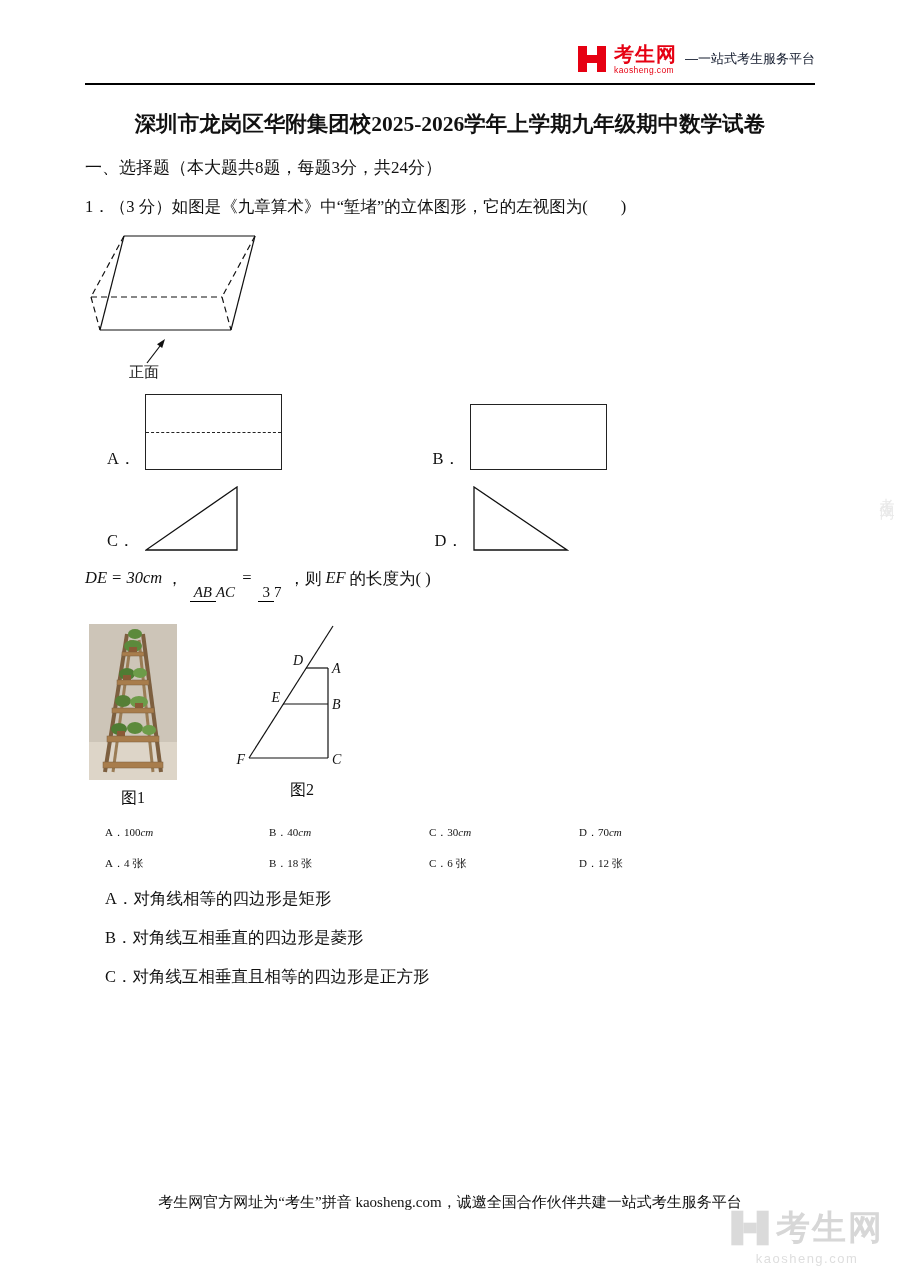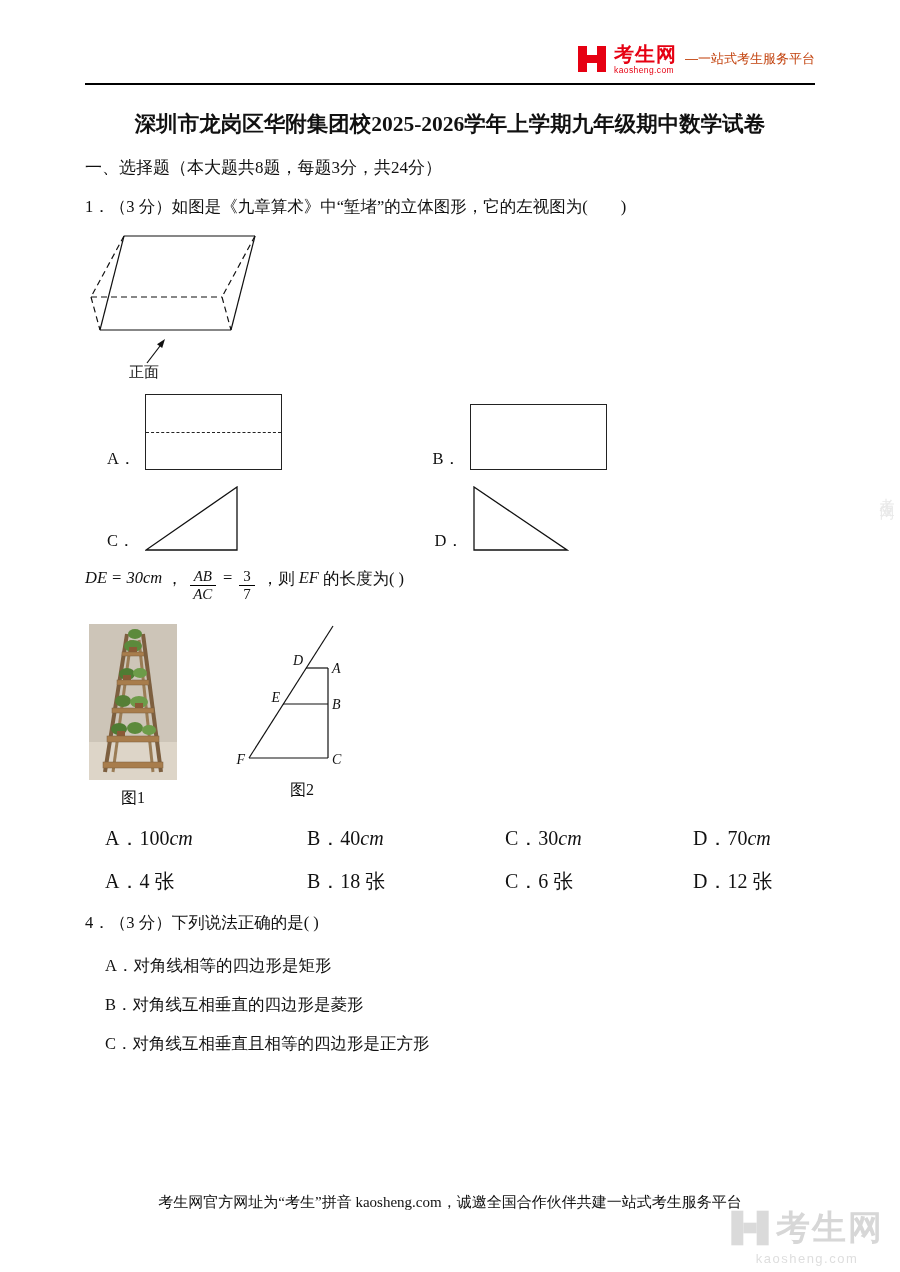--- a/index.html
+++ b/index.html
@@ -9,49 +9,49 @@
     font-family:"Liberation Serif","DejaVu Serif",serif;
   }
   .page { padding:44px 85px 0 85px; }
 
   
   .header { display:flex; justify-content:flex-end; align-items:center; margin-bottom:8px; }
   .logo { display:flex; align-items:center; gap:7px; }
   .logo-col { display:flex; flex-direction:column; line-height:1; gap:2px; }
   .brand { font-family:"Liberation Sans",sans-serif; font-weight:700; font-size:20px; color:#e60012; letter-spacing:1px; }
   .domain { font-family:"Liberation Sans",sans-serif; font-size:8.5px; color:#e60012; letter-spacing:.4px; }
-  .tagline { font-family:"Liberation Sans",sans-serif; font-size:13px; color:#c2410c; margin-left:8px; }
+  .tagline { font-family:"Liberation Sans",sans-serif; font-size:13px; color:#0f172a; margin-left:8px; }
   .rule { border:none; border-top:2px solid #000; margin:2px 0 0; }
 
   .title { text-align:center; font-size:21.5px; font-weight:700; margin:24px 0 10px;font-family:Liberation Serif, serif; }
   .section { font-size:17px; font-weight:400; margin:18px 0 6px; }
   .stem { font-size:16.5px; margin:12px 0 6px; line-height:1.9; }
   .just { text-align:justify; }
 
   
   .prism-wrap { margin:2px 0 0 0; }
   .q1row { display:flex; align-items:flex-end; margin:10px 0 16px 22px; }
   .q1opt { display:flex; align-items:flex-end; gap:10px; }
   .letter { font-size:16.5px; }
   .rectA { width:135px; height:74px; border:1.4px solid #222; position:relative; background:#fff; }
   .rectA .dash { position:absolute; left:0; right:0; top:50%; border-top:1.4px dashed #222; }
   .rectB { width:135px; height:64px; border:1.4px solid #222; background:#fff; }
   .mlB { margin-left:150px; }
   .mlD { margin-left:196px; }
 
   
   .q2line2 { display:flex; gap:4px; height:50px; margin:0 0 2px; font-size:16.5px; }
-  .frac { display:inline-flex; flex-direction:column; align-items:center; line-height:1.15; font-size:15px; margin:0 3px; }
+  .frac { display:inline-flex; flex-direction:row; align-items:center; line-height:1.15; font-size:15px; margin:0 3px; }
   .frac .num { border-bottom:1.2px solid #000; padding:0 4px; }
   .it { font-style:italic; }
   .figrow { display:flex; align-items:flex-start; gap:50px; margin:6px 0 0 4px; }
   .figcol { display:flex; flex-direction:column; align-items:center; gap:8px; }
   .figlabel { font-size:16px; }
 
-  .optrow { display:flex; padding-left:20px; font-size:20px; margin:16px 0 10px;gap:38px; }
+  .optrow { display:flex; padding-left:20px; font-size:11px; margin:16px 0 10px; }
   .optrow .opt:nth-child(1){ width:156px; }
   .optrow .opt:nth-child(2){ width:160px;margin-left:8px; }
   .optrow .opt:nth-child(3){ width:150px; }
 
   .q4opt { font-size:16.5px; margin:17px 0 17px 20px; }
 
   .footer { position:absolute; left:0; right:0; bottom:60px; text-align:center; font-size:15px; }
 
   
   .wm { position:absolute; right:16px; bottom:6px; display:flex; flex-direction:column; align-items:center; }
@@ -214,21 +214,20 @@
   </div>
 
 
   <div class="optrow">
     <span class="opt"><span>A．</span><span>4 张</span></span>
     <span class="opt"><span>B．</span><span>18 张</span></span>
     <span class="opt"><span>C．</span><span>6 张</span></span>
     <span class="opt"><span>D．</span><span>12 张</span></span>
   </div>
 
-  <p class="stem">4．（3 分）下列说法正确的是( )</p>
   <p class="q4opt">A．对角线相等的四边形是矩形</p>
   <p class="q4opt">B．对角线互相垂直的四边形是菱形</p>
   <p class="q4opt">C．对角线互相垂直且相等的四边形是正方形</p>
 
 </div>
 
 <div class="footer">考生网官方网址为“考生”拼音 kaosheng.com，诚邀全国合作伙伴共建一站式考生服务平台</div>
 
 <div class="wm">
   <div class="wm-top">

